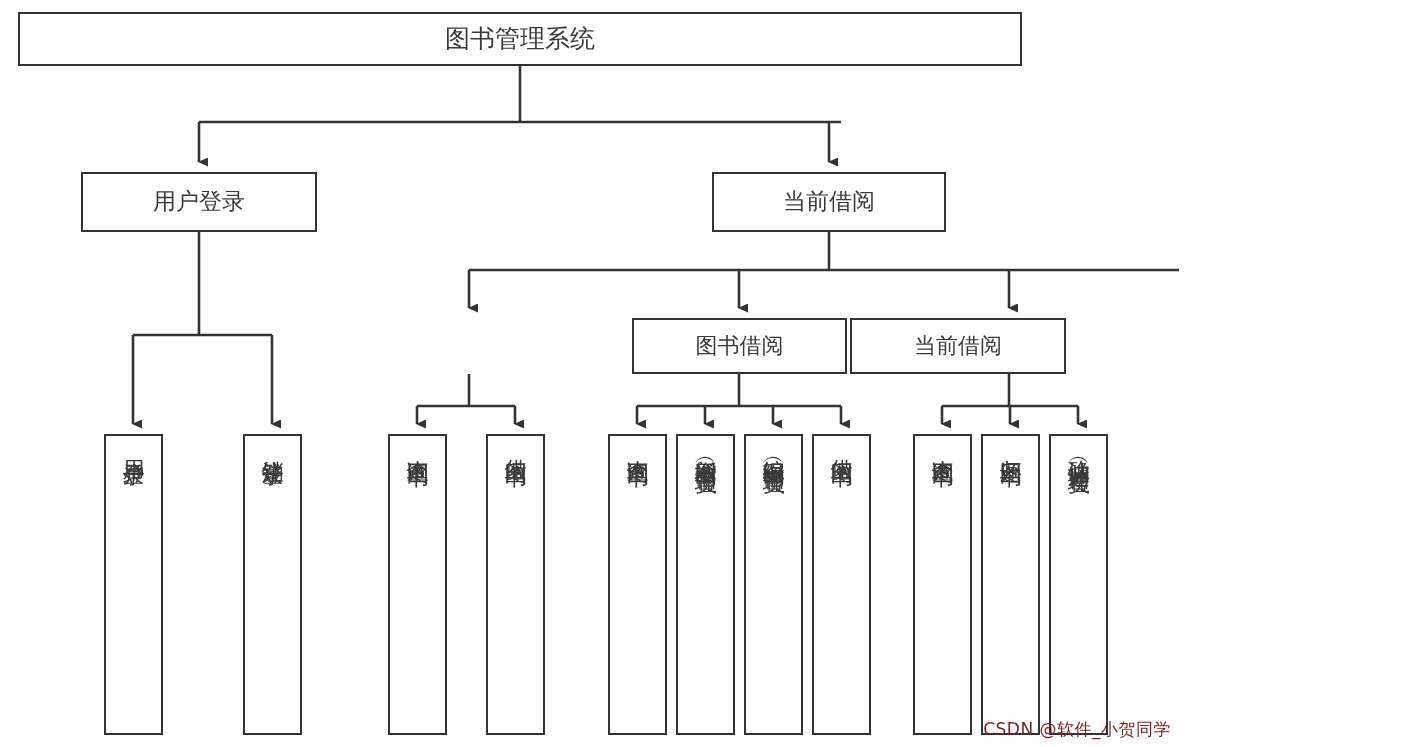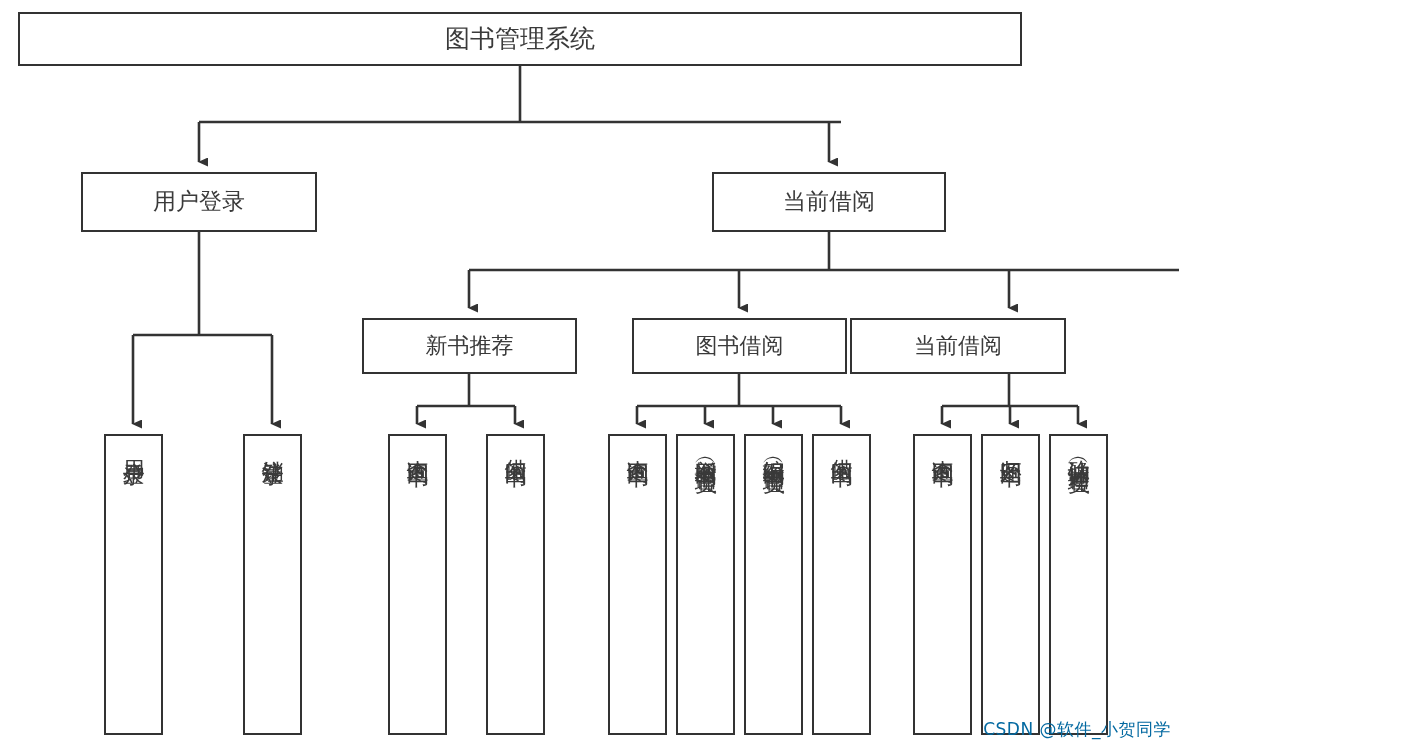--- a/index.html
+++ b/index.html
@@ -50,21 +50,21 @@
     text-orientation: upright;
     letter-spacing: 2px;
     white-space: nowrap;
   }
   .leaf {
     align-items: flex-start;
     padding-top: 6px;
   }
   #watermark {
     position: absolute;
-    color: #0369a1;
+    color: #7f1d1d;
     font-size: 17px;
     letter-spacing: 0.5px;
     white-space: nowrap;
     right: 8px;
     bottom: 6px;
   }
 </style>
 </head>
 <body>
 
@@ -124,23 +124,20 @@
     <span class="node-label">图书管理系统</span>
   </div>
 
   <div class="node level1" style="left:81px; top:172px; width:236px; height:60px;">
     <span class="node-label">用户登录</span>
   </div>
   <div class="node level1" style="left:712px; top:172px; width:234px; height:60px;">
     <span class="node-label">当前借阅</span>
   </div>
 
-  <div class="node level2" style="left:362px; top:318px; width:215px; height:56px;">
-    <span class="node-label">新书推荐</span>
-  </div>
   <div class="node level2" style="left:632px; top:318px; width:215px; height:56px;">
     <span class="node-label">图书借阅</span>
   </div>
   <div class="node level2" style="left:850px; top:318px; width:216px; height:56px;">
     <span class="node-label">当前借阅</span>
   </div>
 
   <div class="node leaf" style="left:104px; top:434px; width:59px; height:301px;">
     <span class="node-label">用户登录</span>
   </div>

